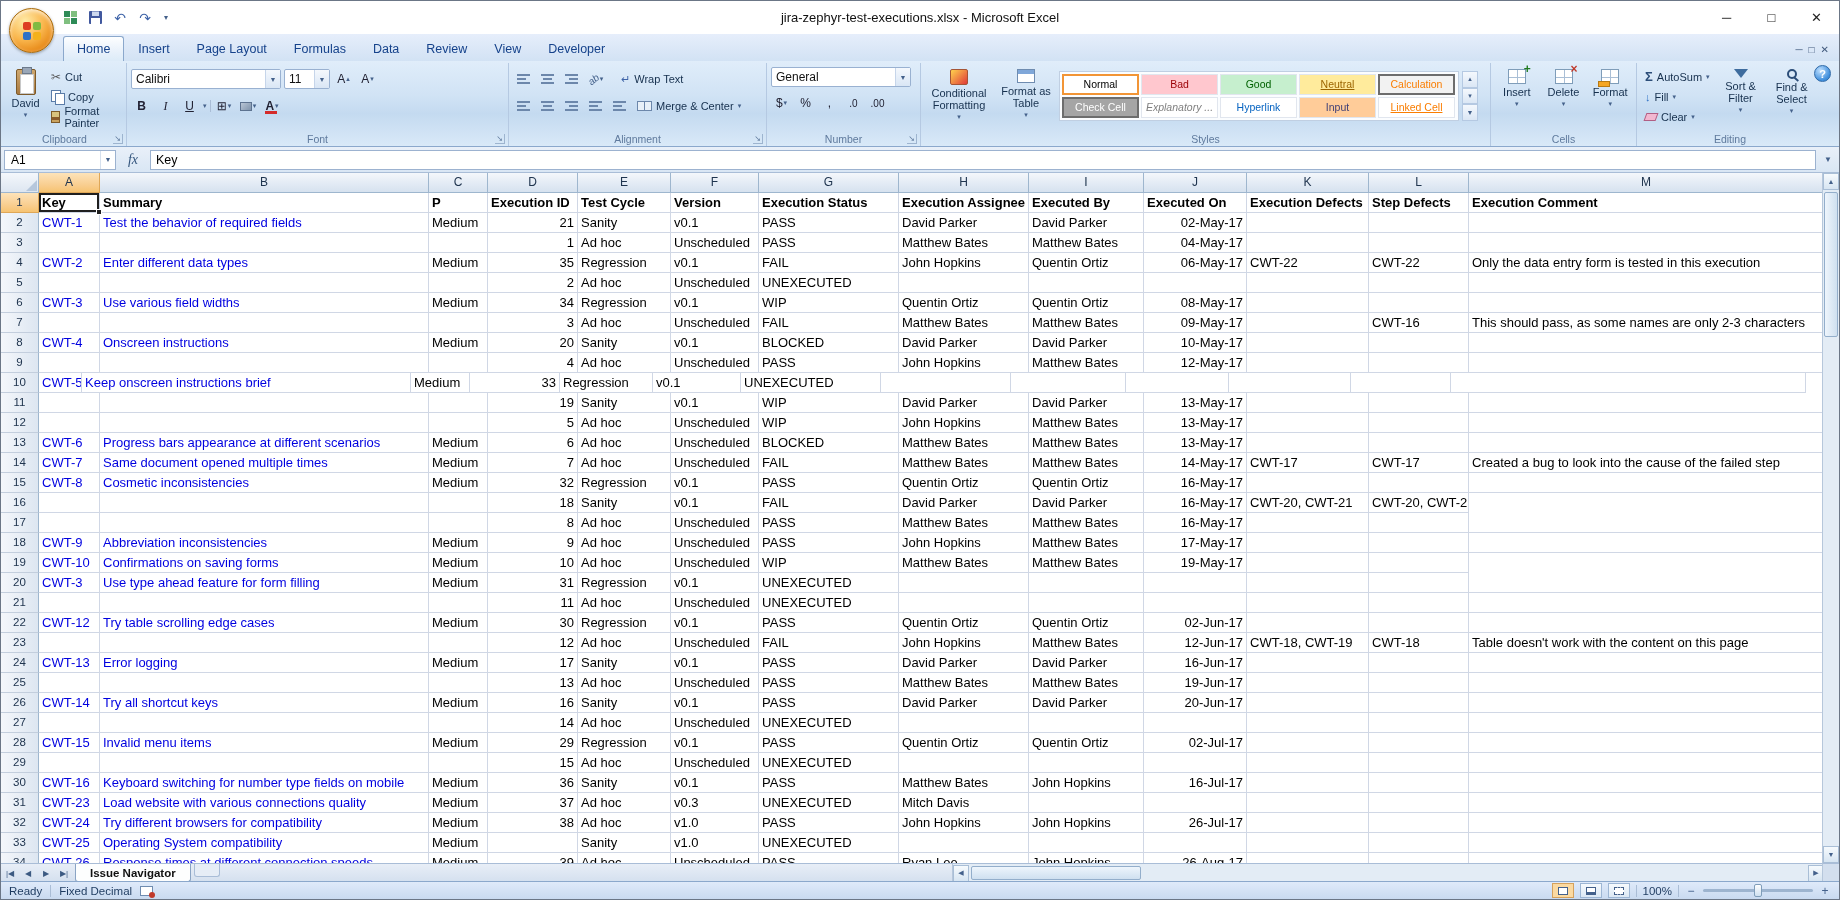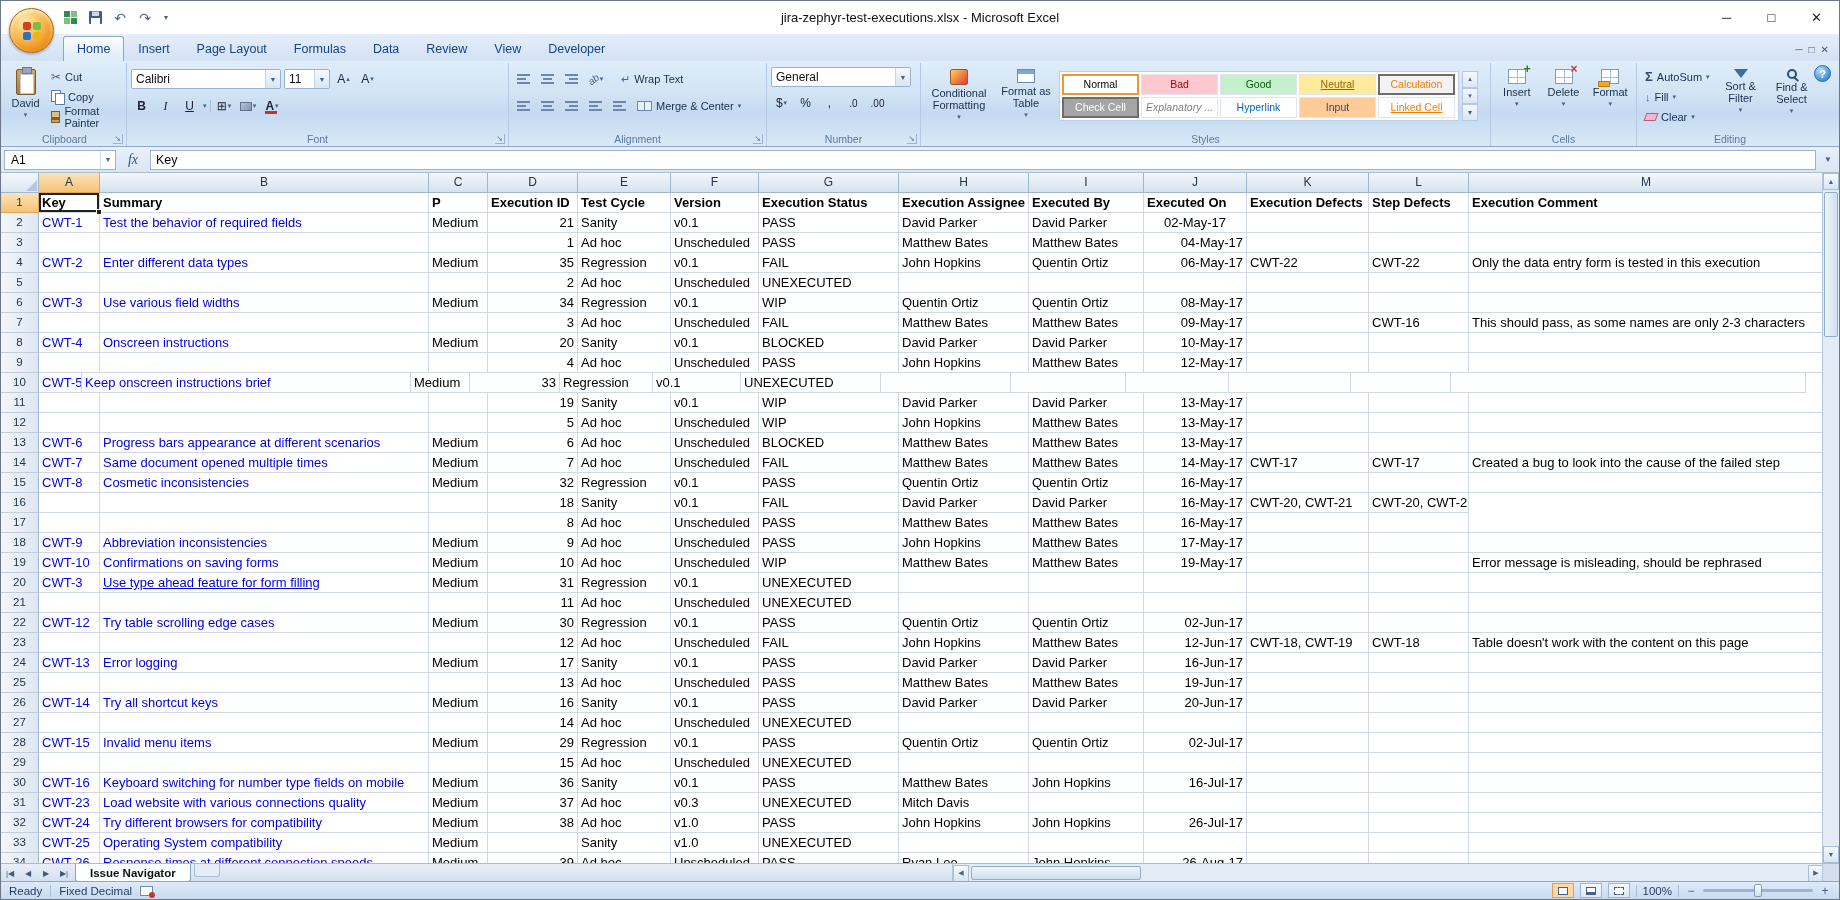--- a/index.html
+++ b/index.html
@@ -519,21 +519,21 @@
         <div class="g-rowhead" style="width: 38px;">2</div>
         <div class="g-cell link" style="width: 61px;"><span>CWT-1</span></div>
         <div class="g-cell link" style="width: 329px;"><span>Test the behavior of required fields</span></div>
         <div class="g-cell" style="width: 59px;"><span>Medium</span></div>
         <div class="g-cell num" style="width: 90px;"><span>21</span></div>
         <div class="g-cell" style="width: 93px;"><span>Sanity</span></div>
         <div class="g-cell" style="width: 88px;"><span>v0.1</span></div>
         <div class="g-cell" style="width: 140px;"><span>PASS</span></div>
         <div class="g-cell" style="width: 130px;"><span>David Parker</span></div>
         <div class="g-cell" style="width: 115px;"><span>David Parker</span></div>
-        <div class="g-cell num" style="width: 103px; text-align: center;"><span>02-May-17</span></div>
+        <div class="g-cell num" style="width: 103px;"><span>02-May-17</span></div>
         <div class="g-cell" style="width: 122px;"><span></span></div>
         <div class="g-cell" style="width: 100px;"><span></span></div>
         <div class="g-cell" style="width: 355px;"><span></span></div>
       </div>
       <div class="g-row">
         <div class="g-rowhead" style="width: 38px;">3</div>
         <div class="g-cell" style="width: 61px;"><span></span></div>
         <div class="g-cell" style="width: 329px;"><span></span></div>
         <div class="g-cell" style="width: 59px;"><span></span></div>
         <div class="g-cell num" style="width: 90px;"><span>1</span></div>
@@ -793,26 +793,25 @@
         <div class="g-cell" style="width: 59px;"><span>Medium</span></div>
         <div class="g-cell num" style="width: 90px;"><span>10</span></div>
         <div class="g-cell" style="width: 93px;"><span>Ad hoc</span></div>
         <div class="g-cell" style="width: 88px;"><span>Unscheduled</span></div>
         <div class="g-cell" style="width: 140px;"><span>WIP</span></div>
         <div class="g-cell" style="width: 130px;"><span>Matthew Bates</span></div>
         <div class="g-cell" style="width: 115px;"><span>Matthew Bates</span></div>
         <div class="g-cell num" style="width: 103px;"><span>19-May-17</span></div>
         <div class="g-cell" style="width: 122px;"><span></span></div>
         <div class="g-cell" style="width: 100px;"><span></span></div>
-        <div class="g-cell" style="width: 355px;"><span>Error message is misleading, should be rephrased</span></div>
       </div>
       <div class="g-row">
         <div class="g-rowhead" style="width: 38px;">20</div>
         <div class="g-cell link" style="width: 61px;"><span>CWT-3</span></div>
-        <div class="g-cell link" style="width: 329px; text-decoration: underline;"><span>Use type ahead feature for form filling</span></div>
+        <div class="g-cell link" style="width: 329px;"><span>Use type ahead feature for form filling</span></div>
         <div class="g-cell" style="width: 59px;"><span>Medium</span></div>
         <div class="g-cell num" style="width: 90px;"><span>31</span></div>
         <div class="g-cell" style="width: 93px;"><span>Regression</span></div>
         <div class="g-cell" style="width: 88px;"><span>v0.1</span></div>
         <div class="g-cell" style="width: 140px;"><span>UNEXECUTED</span></div>
         <div class="g-cell" style="width: 130px;"><span></span></div>
         <div class="g-cell" style="width: 115px;"><span></span></div>
         <div class="g-cell num" style="width: 103px;"><span></span></div>
         <div class="g-cell" style="width: 122px;"><span></span></div>
         <div class="g-cell" style="width: 100px;"><span></span></div>

